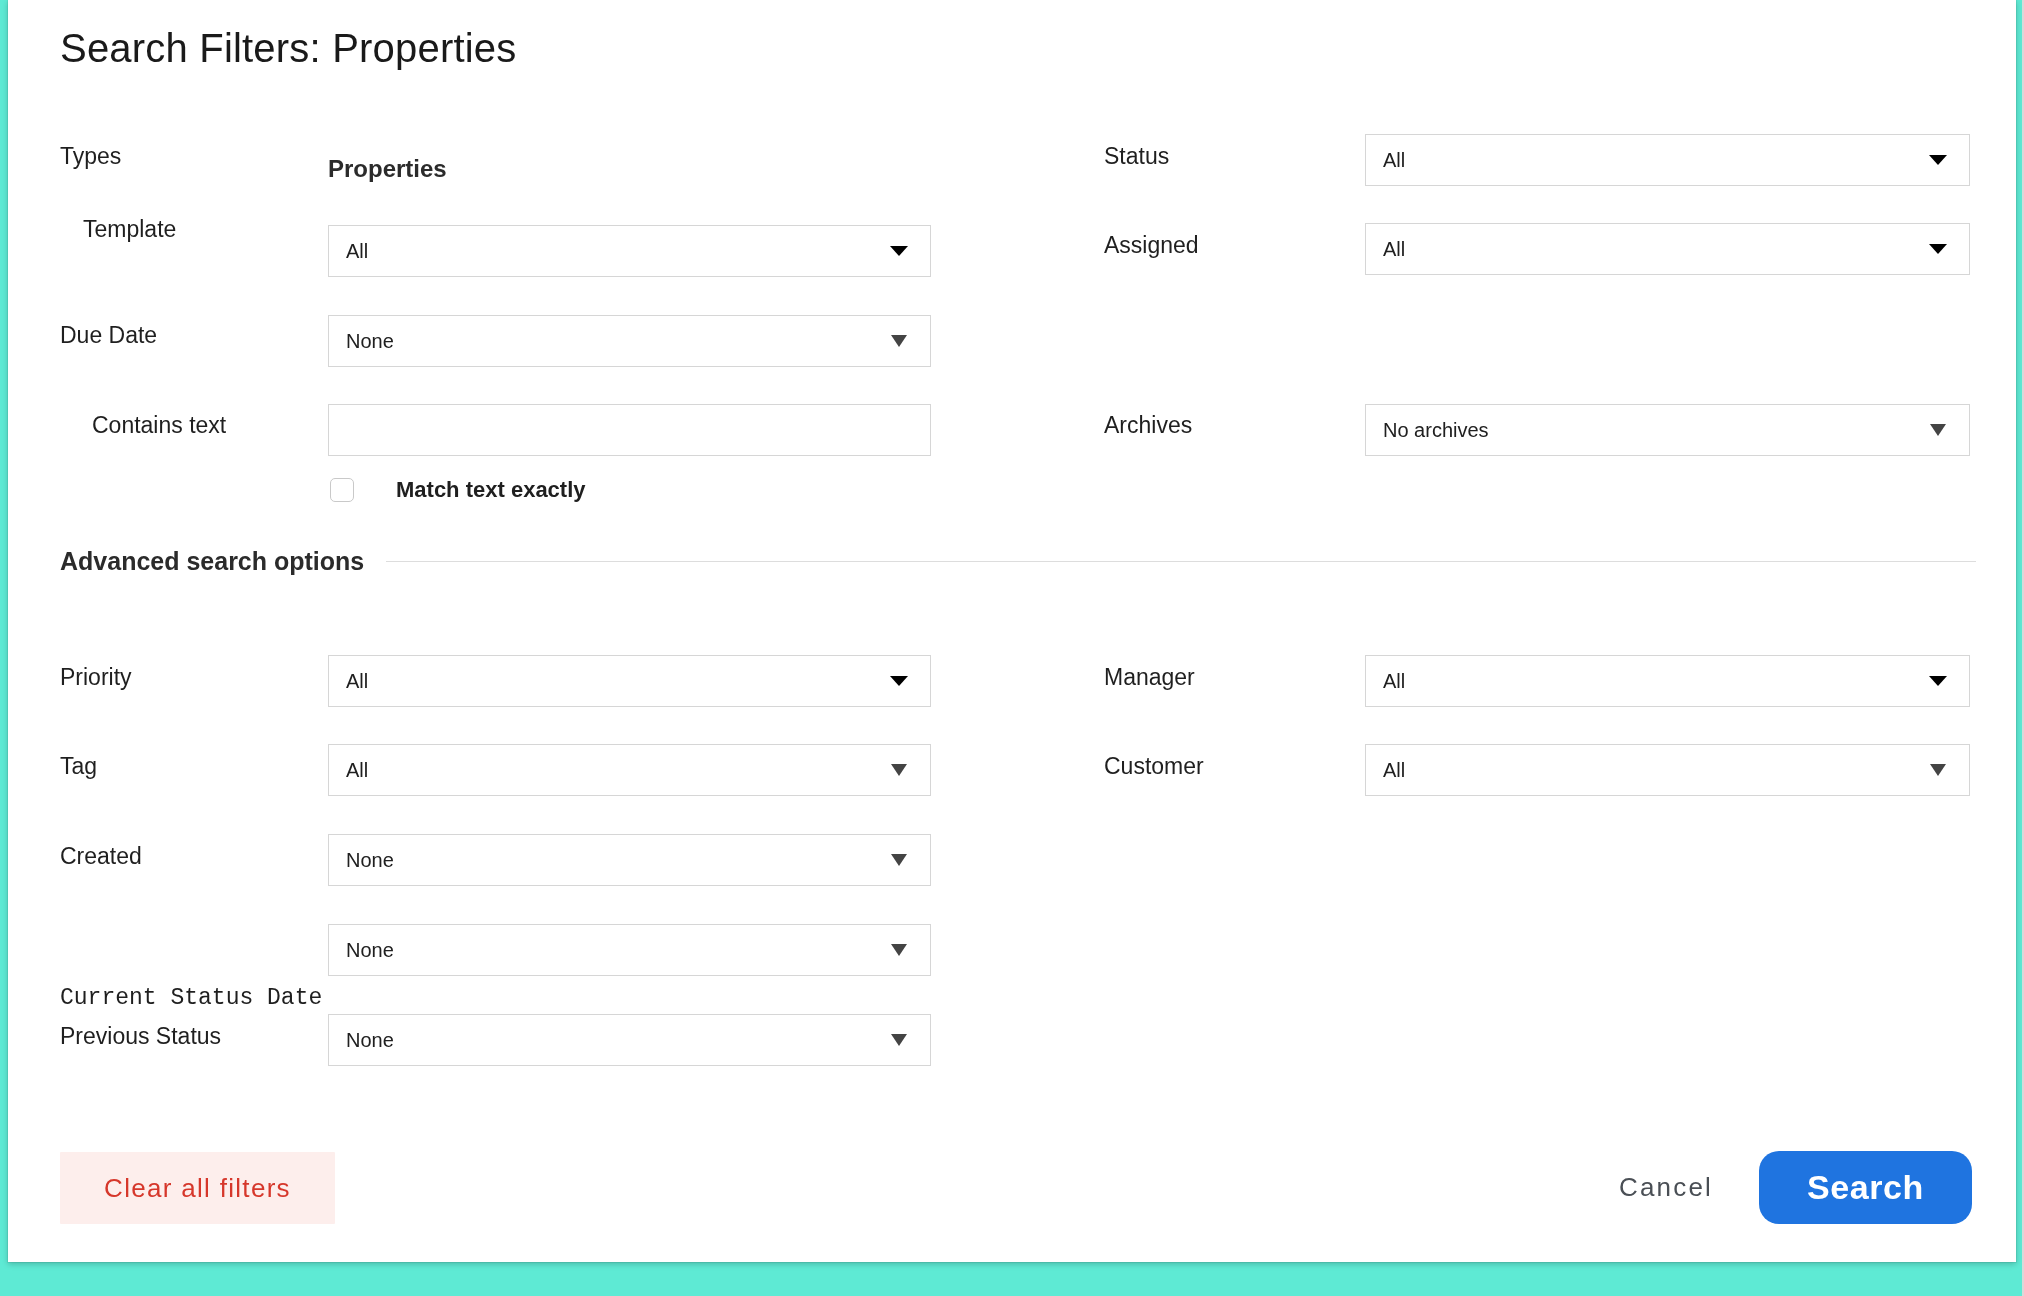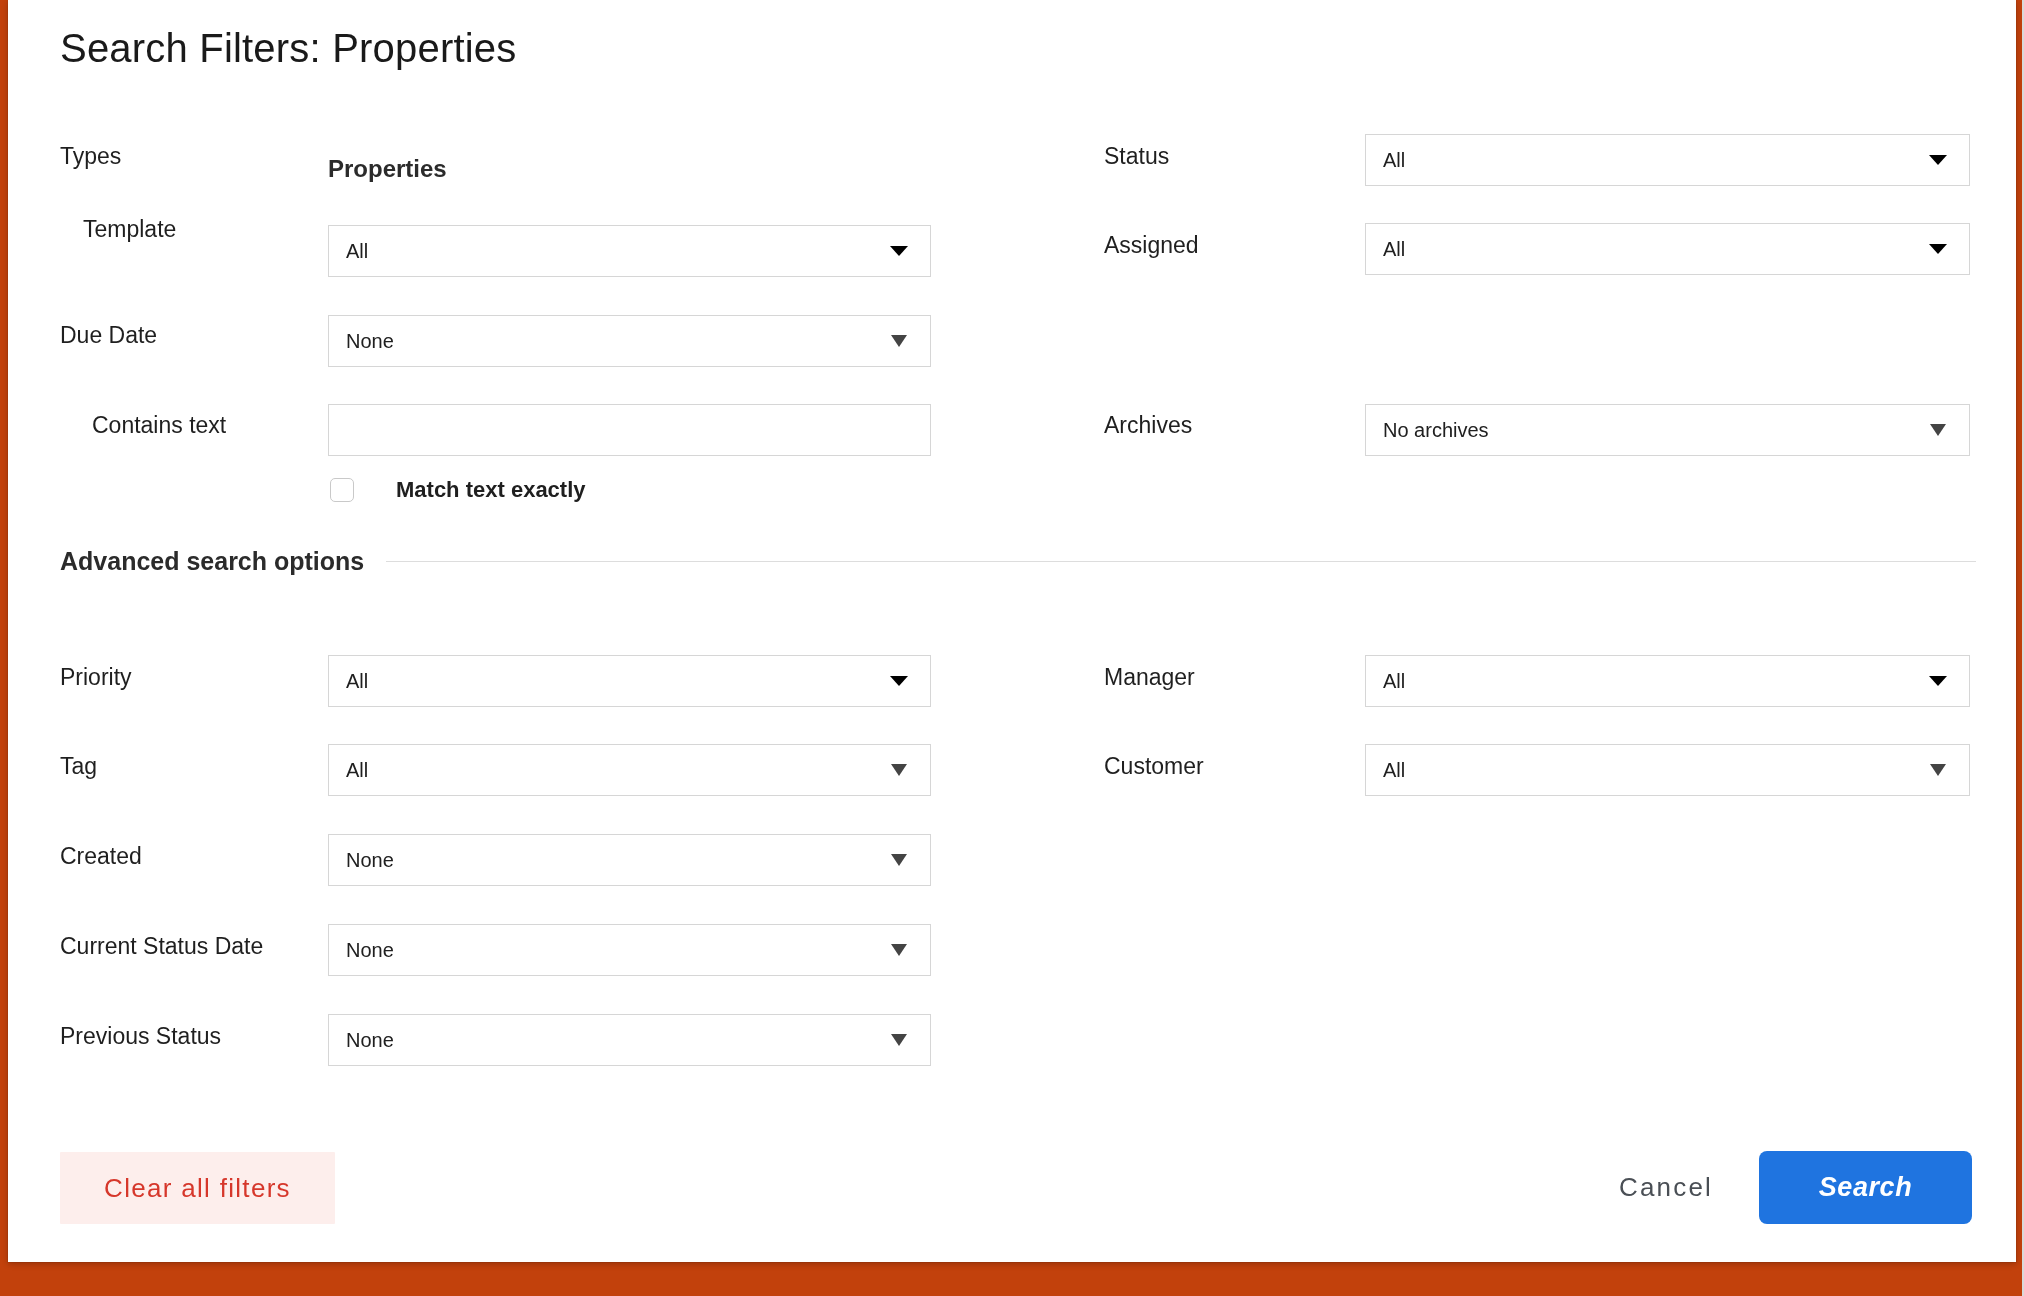--- a/index.html
+++ b/index.html
@@ -9,21 +9,21 @@
     width: 2024px;
     height: 1296px;
     overflow: hidden;
     font-family: "Liberation Sans", sans-serif;
   }
 
   #root {
     position: relative;
     width: 2024px;
     height: 1296px;
-    background: #c2410c;
+    background: #5eead4;
   }
 
   
   .dialog {
     position: absolute;
     left: 8px;
     top: 0px;
     width: 2008px;
     height: 1262px;
     background: #ffffff;
@@ -192,31 +192,30 @@
   }
 
   .btn-search {
     position: absolute;
     left: 1751px;
     top: 1151px;
     width: 213px;
     height: 73px;
     background: #1f74e0;
     border: none;
-    border-radius: 8px;
+    border-radius: 20px;
     color: #ffffff;
     font-family: "Liberation Sans", sans-serif;
-    font-size: 27px;
+    font-size: 34px;
     font-weight: 700;
     letter-spacing: 0.6px;
     cursor: pointer;
     display: flex;
     align-items: center;
     justify-content: center;
-    font-style: italic;
   }
 
   
   .edge-hairline {
     position: absolute;
     right: 0px;
     top: 0px;
     width: 2px;
     height: 1296px;
     background: #d9d9d9;
@@ -292,21 +291,21 @@
         <span class="ctl-text">All</span>
         <span class="arrow-custom"></span>
       </div>
 
       <div class="field-label" style="left:52px; top:843px;">Created</div>
       <div class="control" style="left:320px; top:834px; width:603px; height:52px;">
         <span class="ctl-text">None</span>
         <span class="arrow-custom"></span>
       </div>
 
-      <div class="field-label" style="left:52px; top:933px;">Current Status Date</div>
+      <div class="field-label" style="left:52px; top:985px;font-family:Liberation Mono, monospace;">Current Status Date</div>
       <div class="control" style="left:320px; top:924px; width:603px; height:52px;">
         <span class="ctl-text">None</span>
         <span class="arrow-custom"></span>
       </div>
 
       <div class="field-label" style="left:52px; top:1023px;">Previous Status</div>
       <div class="control" style="left:320px; top:1014px; width:603px; height:52px;">
         <span class="ctl-text">None</span>
         <span class="arrow-custom"></span>
       </div>

